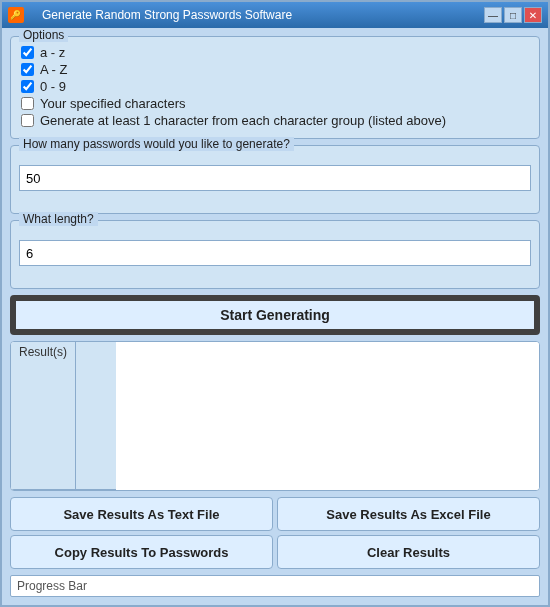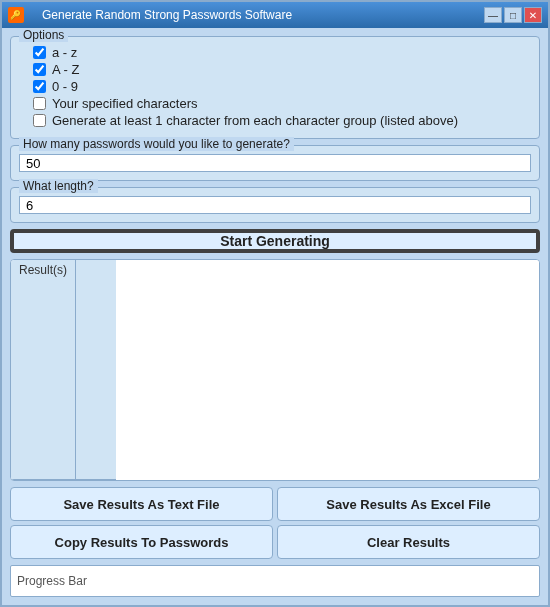--- a/index.html
+++ b/index.html
@@ -89,21 +89,21 @@
       flex: 1;
       padding: 8px;
       display: flex;
       flex-direction: column;
       gap: 6px;
     }
 
     .group-box {
       border: 1px solid #8aabcc;
       border-radius: 4px;
-      padding: 6px 22px 10px;
+      padding: 6px 10px 10px;
       position: relative;
       background: #d0e4f4;
     }
 
     .group-label {
       position: absolute;
       top: -9px;
       left: 8px;
       background: #c0d8f0;
       padding: 0 4px;
@@ -124,51 +124,51 @@
       cursor: pointer;
     }
 
     .checkbox-label {
       color: #222;
     }
 
     .field-group {
       border: 1px solid #8aabcc;
       border-radius: 4px;
-      padding: 4px 8px 8px;
+      padding: 4px 8px 22px;
       position: relative;
       background: #d0e4f4;
     }
 
     .field-label {
       position: absolute;
       top: -9px;
       left: 8px;
       background: #c0d8f0;
       padding: 0 4px;
       font-size: 12px;
       color: #222;
     }
 
     .text-input {
       width: 100%;
-      height: 18px;
+      height: 26px;
       border: 1px solid #8aabcc;
       background: white;
       padding: 2px 6px;
       font-size: 13px;
-      margin-top: 4px;
+      margin-top: 15px;
       outline: none;
     }
 
     .start-btn {
       width: 100%;
-      height: 24px;
+      height: 40px;
       background: linear-gradient(to bottom, #e8f0f8, #c8dce f);
-      border: 4px solid #404040;
+      border: 6px solid #404040;
       border-radius: 4px;
       font-size: 14px;
       font-weight: bold;
       cursor: pointer;
       color: #222;
       background: #ddeeff;
     }
 
     .results-box {
       border: 1px solid #8aabcc;
@@ -220,21 +220,21 @@
       font-size: 13px;
       font-weight: bold;
       cursor: pointer;
       color: #222;
       text-align: center;
     }
 
     .progress-bar-container {
       border: 1px solid #8aabcc;
       background: white;
-      height: 32px;
+      height: 22px;
       display: flex;
       align-items: center;
       padding: 0 6px;
       border-radius: 2px;
     }
 
     .progress-label {
       font-size: 12px;
       color: #555;
     }

